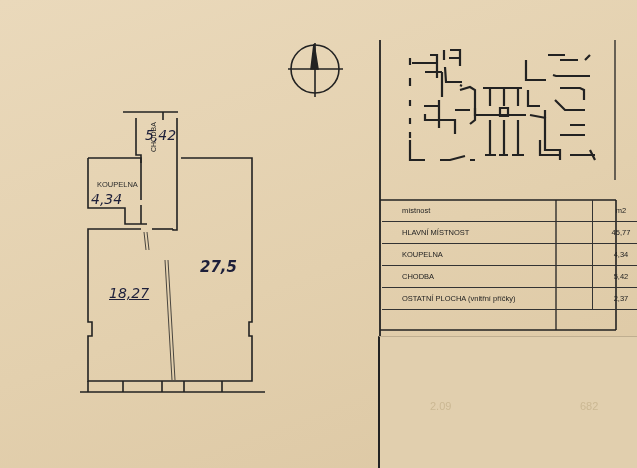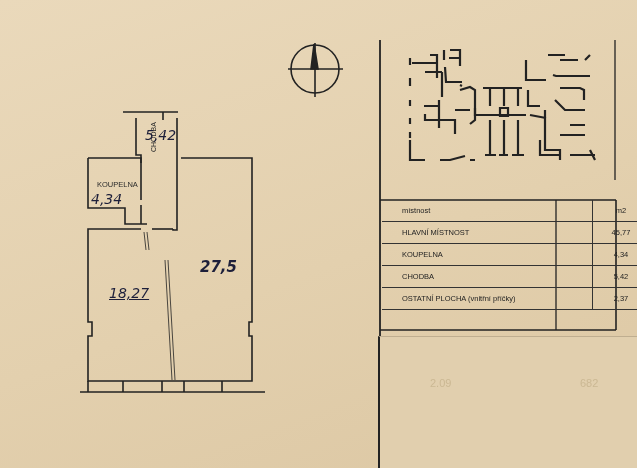--- a/index.html
+++ b/index.html
@@ -7,21 +7,21 @@
   .paper { position:absolute; inset:0; background:linear-gradient(160deg,#ead9bb 0%,#e3d0ae 55%,#dcc7a3 100%); }
   svg { position:absolute; left:0; top:0; }
   .lbl { position:absolute; color:#2a2a2a; }
   .hand { font-family:"DejaVu Sans", sans-serif; font-style:italic; color:#1d1f3a; }
   .tbl { position:absolute; left:382px; top:200px; width:267px; border-collapse:collapse; font-size:7.5px; color:#222; }
   .tbl td { border-bottom:1.5px solid #333; height:21px; padding:0 0 0 20px; }
   .tbl td.num { border-left:1.5px solid #333; text-align:center; padding:0; width:56px; }
   .tbl tr.total td { border-bottom:none; }
   .tbl tr.total td.tot-label { text-align:center; padding:0; }
   .faded { position:absolute; left:378px; top:336px; width:259px; height:132px; border-left:2px solid #222; border-top:1px solid #bfae90; background:#e1cfae; }
-  .ghost { position:absolute; color:#cbb893; font-size:11px; }
+  .ghost { position:absolute; color:#cbb893; font-size:11px;margin-top:23px; }
 </style>
 </head>
 <body>
 
 <div class="paper"></div>
 
 <svg width="637" height="468" viewBox="0 0 637 468">
   <g stroke="#222" stroke-width="1.6" fill="none">
 
     <g>

